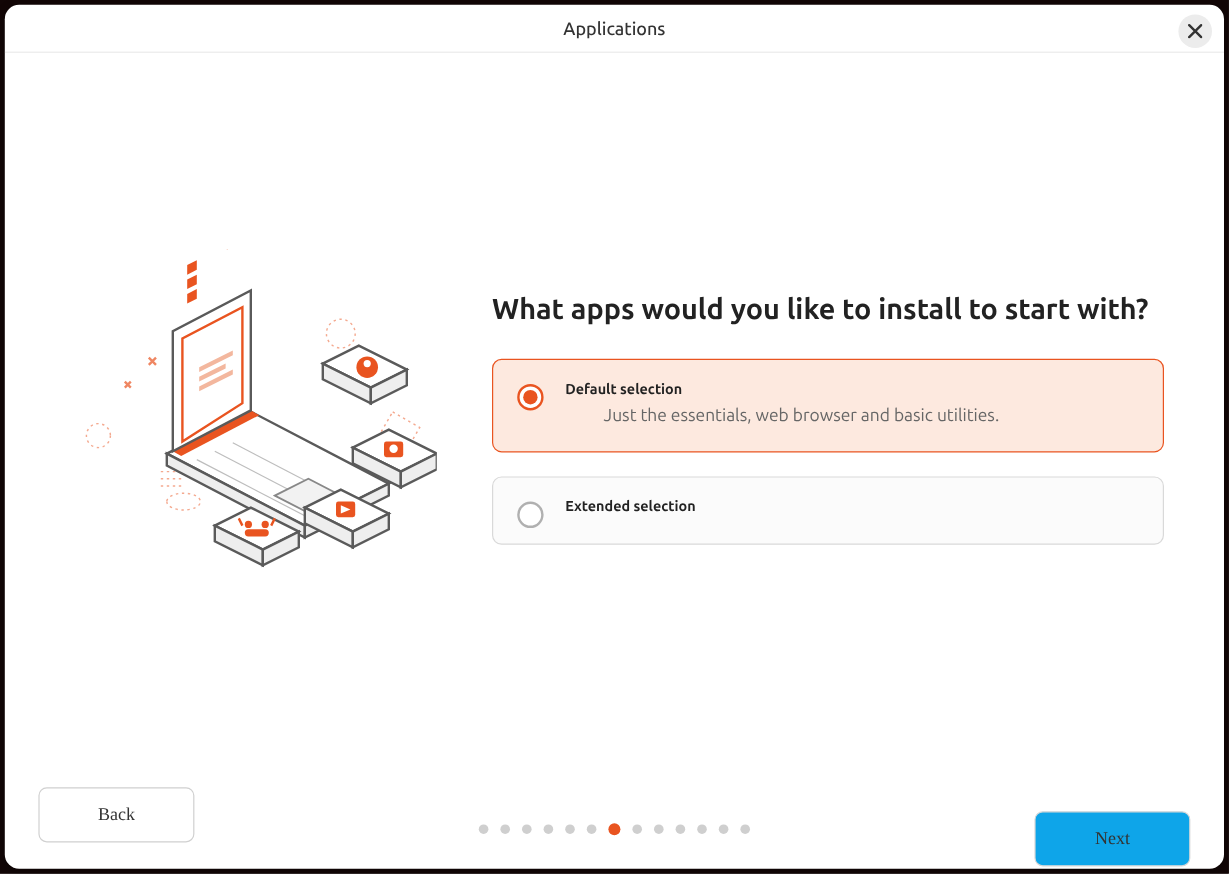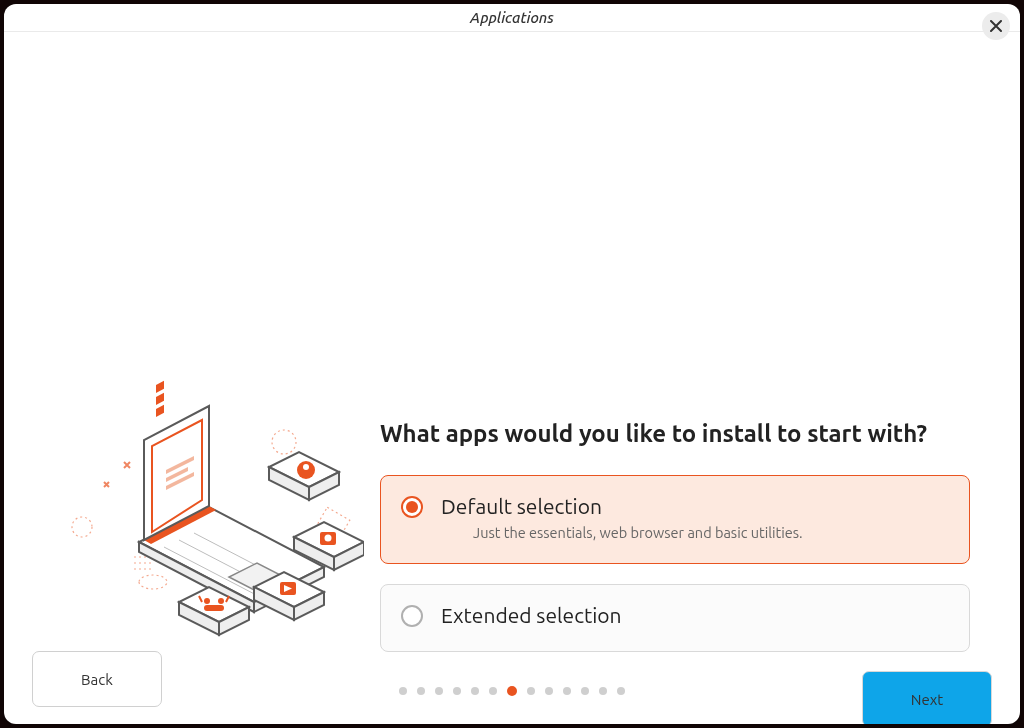--- a/index.html
+++ b/index.html
@@ -6,43 +6,42 @@
   html, body { width: 1024px; height: 728px; font-family: Ubuntu, "Segoe UI", Arial, sans-serif; background: #120606; }
   .window {
     position: absolute; top: 4px; left: 4px; right: 4px; bottom: 4px;
     background: #ffffff;
     border-radius: 12px;
     display: flex; flex-direction: column;
     overflow: hidden;
     box-shadow: 0 2px 8px rgba(0,0,0,0.3);
   }
   .titlebar {
-    height: 28px;
+    height: 40px;
     display: flex; align-items: center; justify-content: center;
     position: relative;
     border-bottom: 1px solid #eaeaea;
     color: #333;
     font-size: 15px;
     font-weight: 500;
-    font-style: italic;
   }
   .close-btn {
     position: absolute; right: 10px; top: 8px;
     width: 28px; height: 28px; border-radius: 50%;
     background: #ececec;
     display: flex; align-items: center; justify-content: center;
     cursor: pointer;
     color: #333;
   }
   .content {
     flex: 1 1 auto;
     display: flex;
-    align-items: flex-end;
+    align-items: center;
     padding: 0 50px 0 40px;
-    gap: 16px;
+    gap: 46px;
   }
   .illustration {
     width: 320px; height: 280px;
     display: flex; align-items: center; justify-content: center;
   }
   .illustration svg { width: 100%; height: 100%; }
   .right-pane { flex: 1; display: flex; flex-direction: column; gap: 20px; }
   .heading {
     font-size: 24px; font-weight: 700; color: #222; line-height: 1.3;
     margin-bottom: 6px;
@@ -66,35 +65,36 @@
     background: #fff;
   }
   .option.selected .radio {
     border-color: #e95420;
   }
   .option.selected .radio::after {
     content: ""; position: absolute; left: 3px; top: 3px;
     width: 12px; height: 12px; border-radius: 50%;
     background: #e95420;
   }
-  .opt-title { font-size: 21px; font-weight: 400; color: #222; margin-bottom: 4px; }
+  .opt-title { font-size: 12px; font-weight: 700; color: #222; margin-bottom: 4px; }
   .opt-desc  { font-size: 14.5px; color: #666; line-height: 1.45; margin-left: 32px; }
   .footer {
     height: 72px;
     display: flex; align-items: center; justify-content: space-between;
     padding: 0 28px 18px 28px;
     position: relative;
   }
   .nav-btn {
-    min-width: 130px; height: 56px;
+    min-width: 130px; height: 46px;
     border: 1px solid #d0d0d0; border-radius: 7px;
     background: #fff;
     font-size: 15px; color: #333;
     display: flex; align-items: center; justify-content: center;
     cursor: pointer;
+    font-family: Liberation Serif, serif;
   }
   .nav-btn.next {
     background: #0ea5e9; border-color: #d8d8d8; margin-top: 40px;
   }
   .dots {
     position: absolute; left: 50%; transform: translateX(-50%);
     bottom: 28px;
     display: flex; gap: 10px;
   }
   .dot { width: 8px; height: 8px; border-radius: 50%; background: #cfcfcf; }

